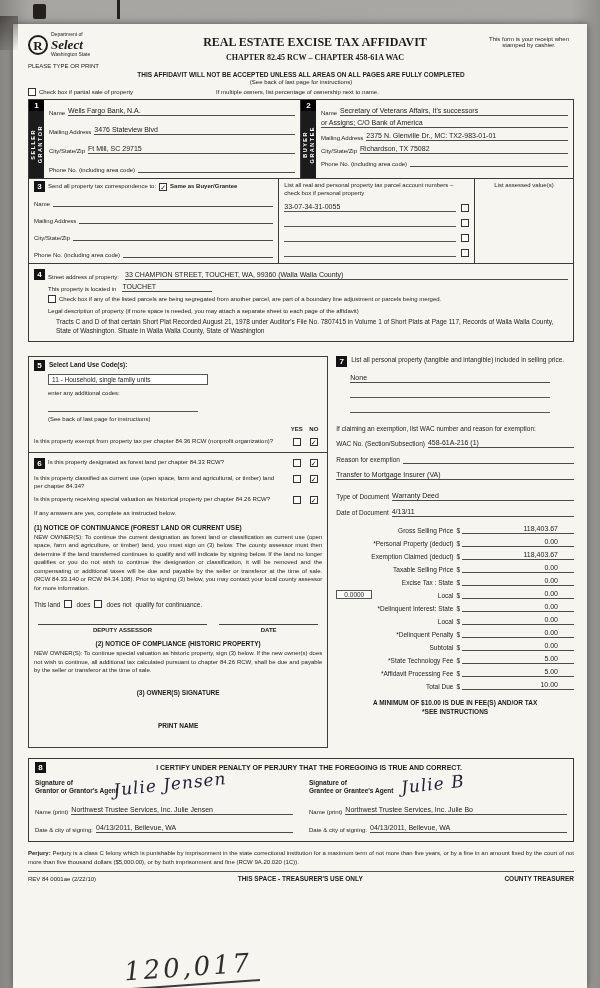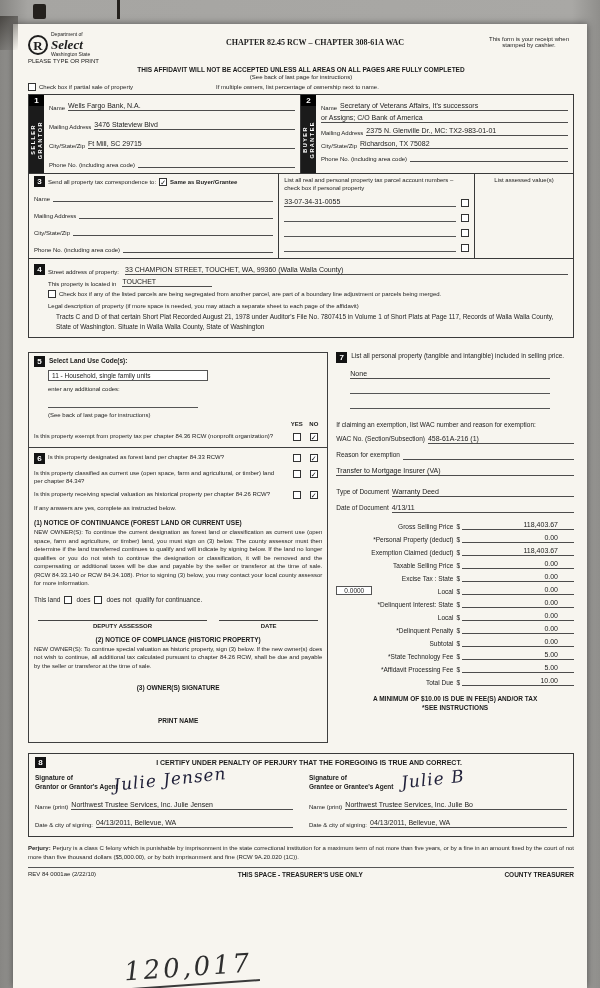--- a/index.html
+++ b/index.html
@@ -115,21 +115,22 @@
   <div class="hdr">
     <div class="logo">
       <div class="logo-circle"><span>R</span></div>
       <div class="logo-text">
         <div class="t5">Department of</div>
         <div class="logo-word">Select</div>
         <div class="t5">Washington State</div>
       </div>
     </div>
     <div class="title-blk">
-      <div class="subtitle">CHAPTER 82.45 RCW – CHAPTER 308-61A WAC</div>
+      <div class="title">REAL ESTATE EXCISE TAX AFFIDAVIT</div>
+      <div class="subtitle">CHAPTER 82.45 RCW – CHAPTER 458-61A WAC</div>
     </div>
     <div class="receipt">This form is your receipt when stamped by cashier.</div>
   </div>
   <div class="typeprint">PLEASE TYPE OR PRINT</div>
   <div class="warnline">THIS AFFIDAVIT WILL NOT BE ACCEPTED UNLESS ALL AREAS ON ALL PAGES ARE FULLY COMPLETED</div>
   <div class="seeback">(See back of last page for instructions)</div>
   <div class="partialrow">
     <span class="cb"></span>
     <span>Check box if partial sale of property</span>
     <span class="monote">If multiple owners, list percentage of ownership next to name.</span>

